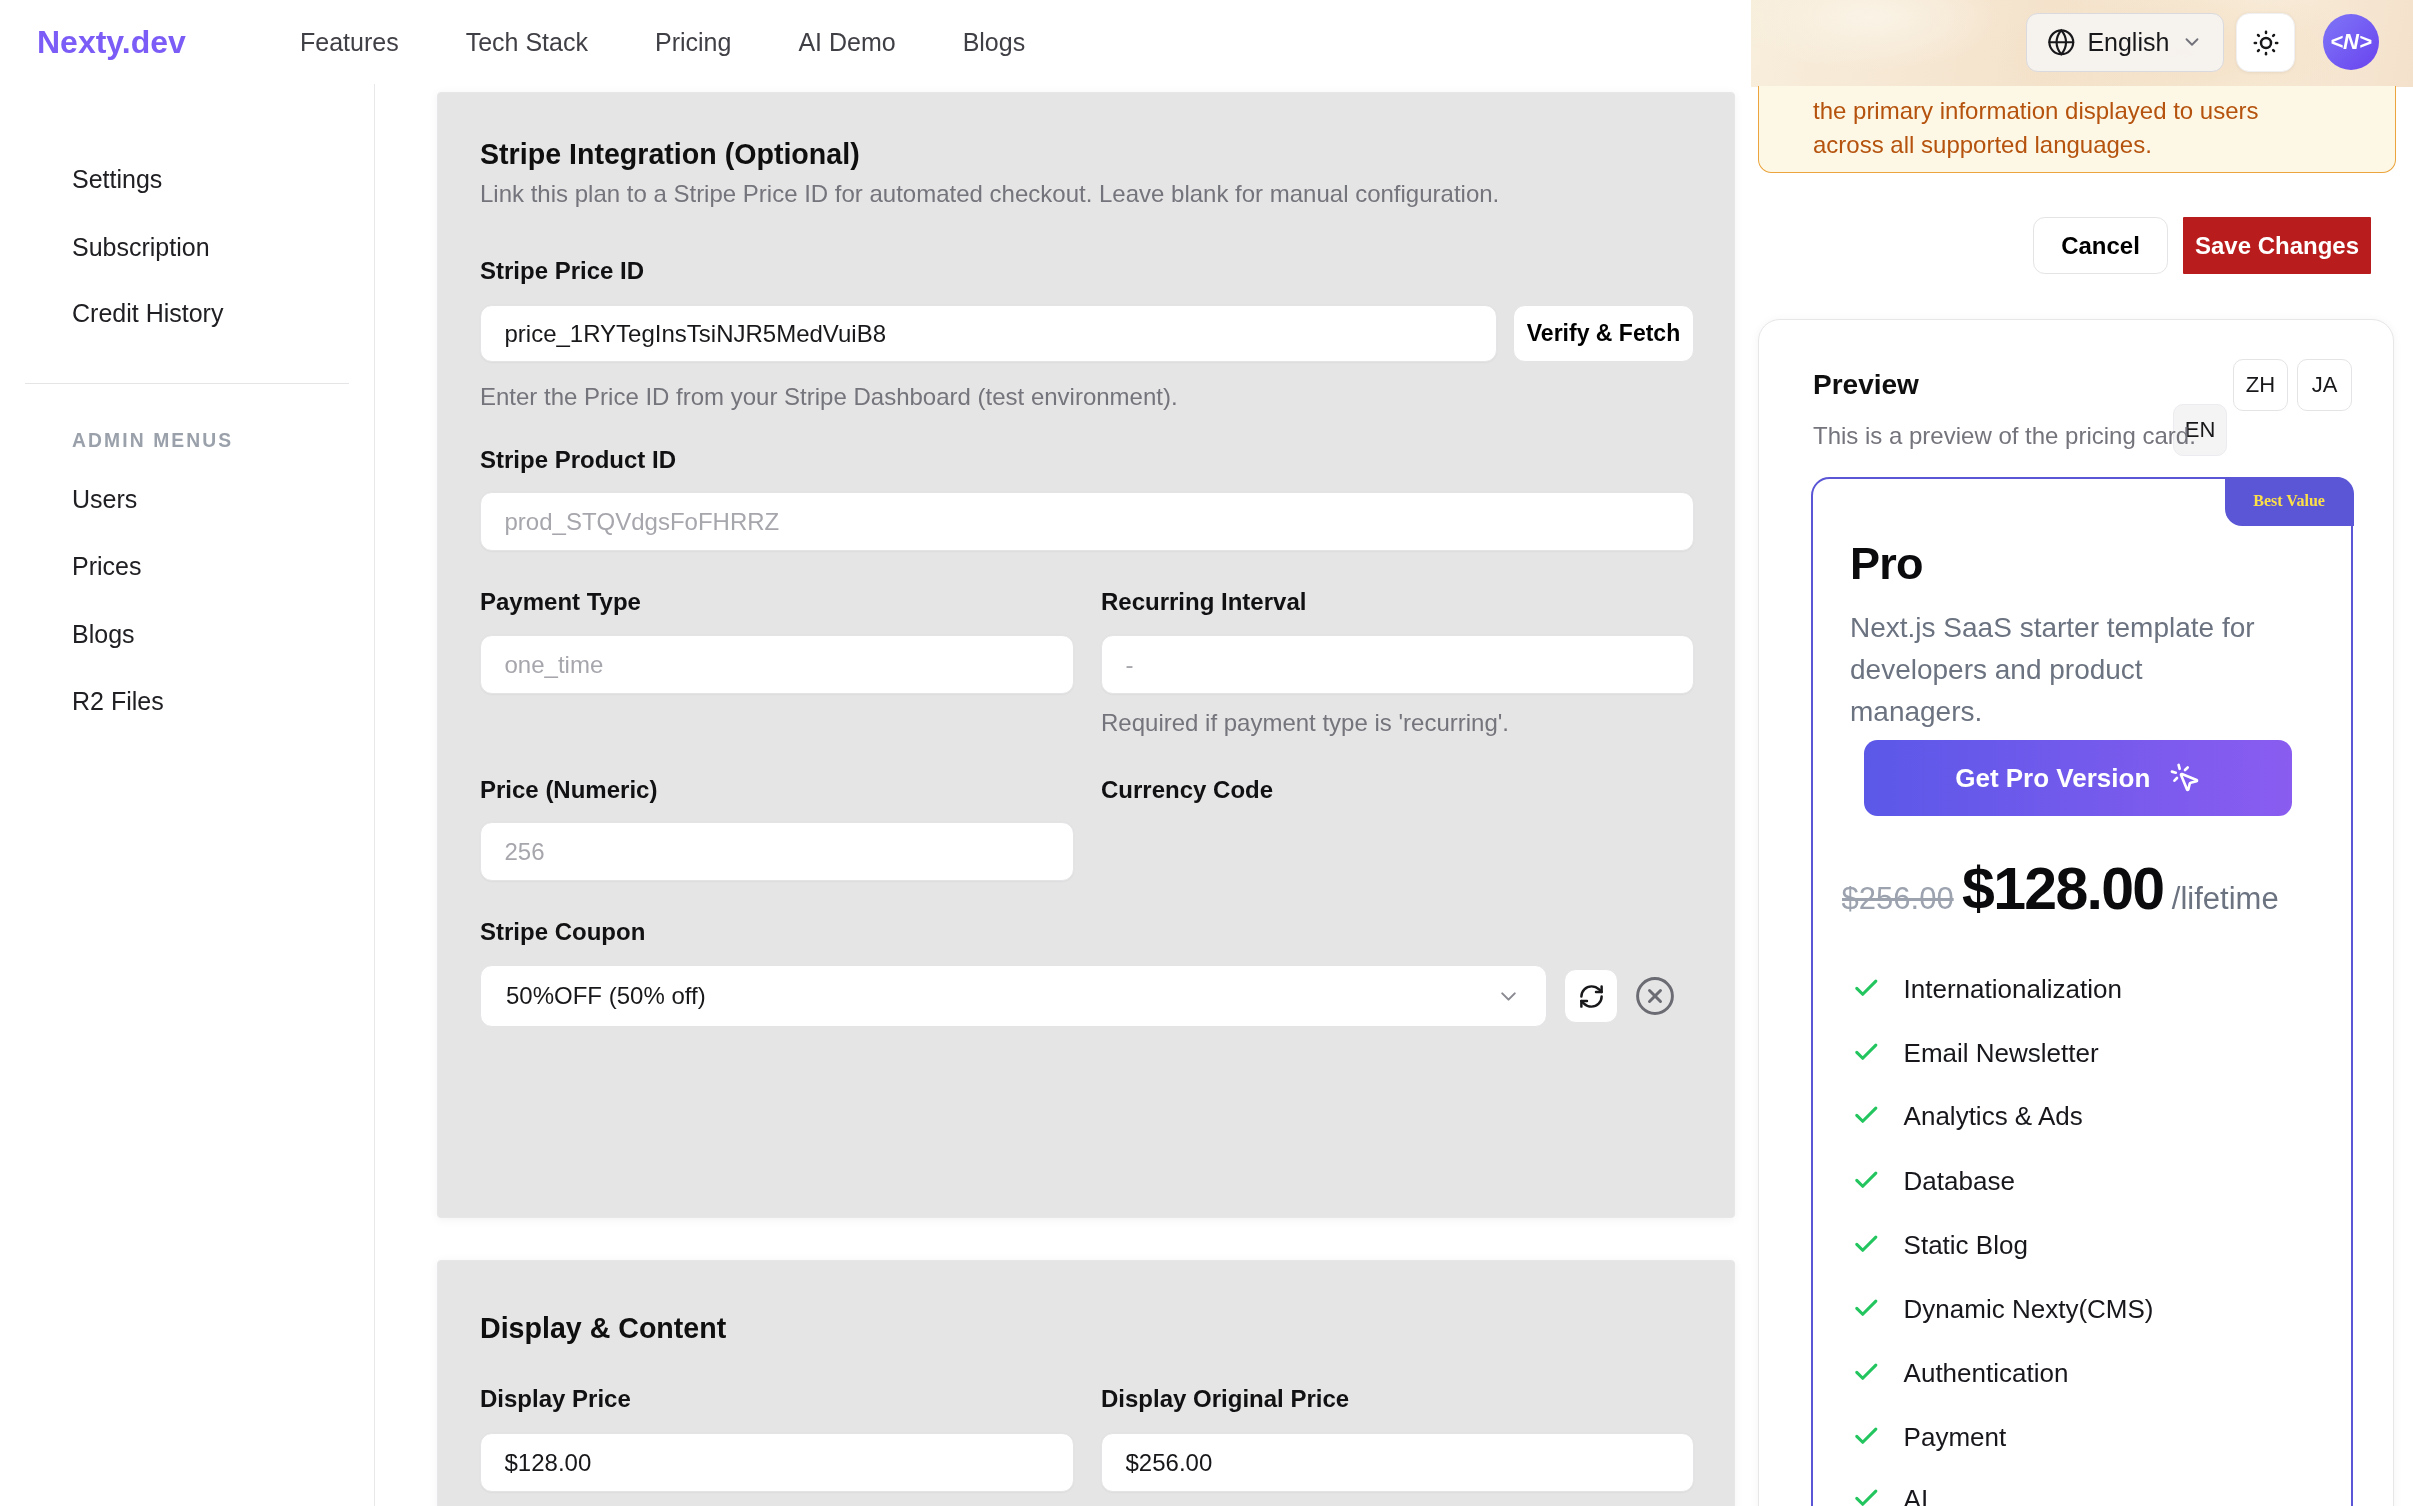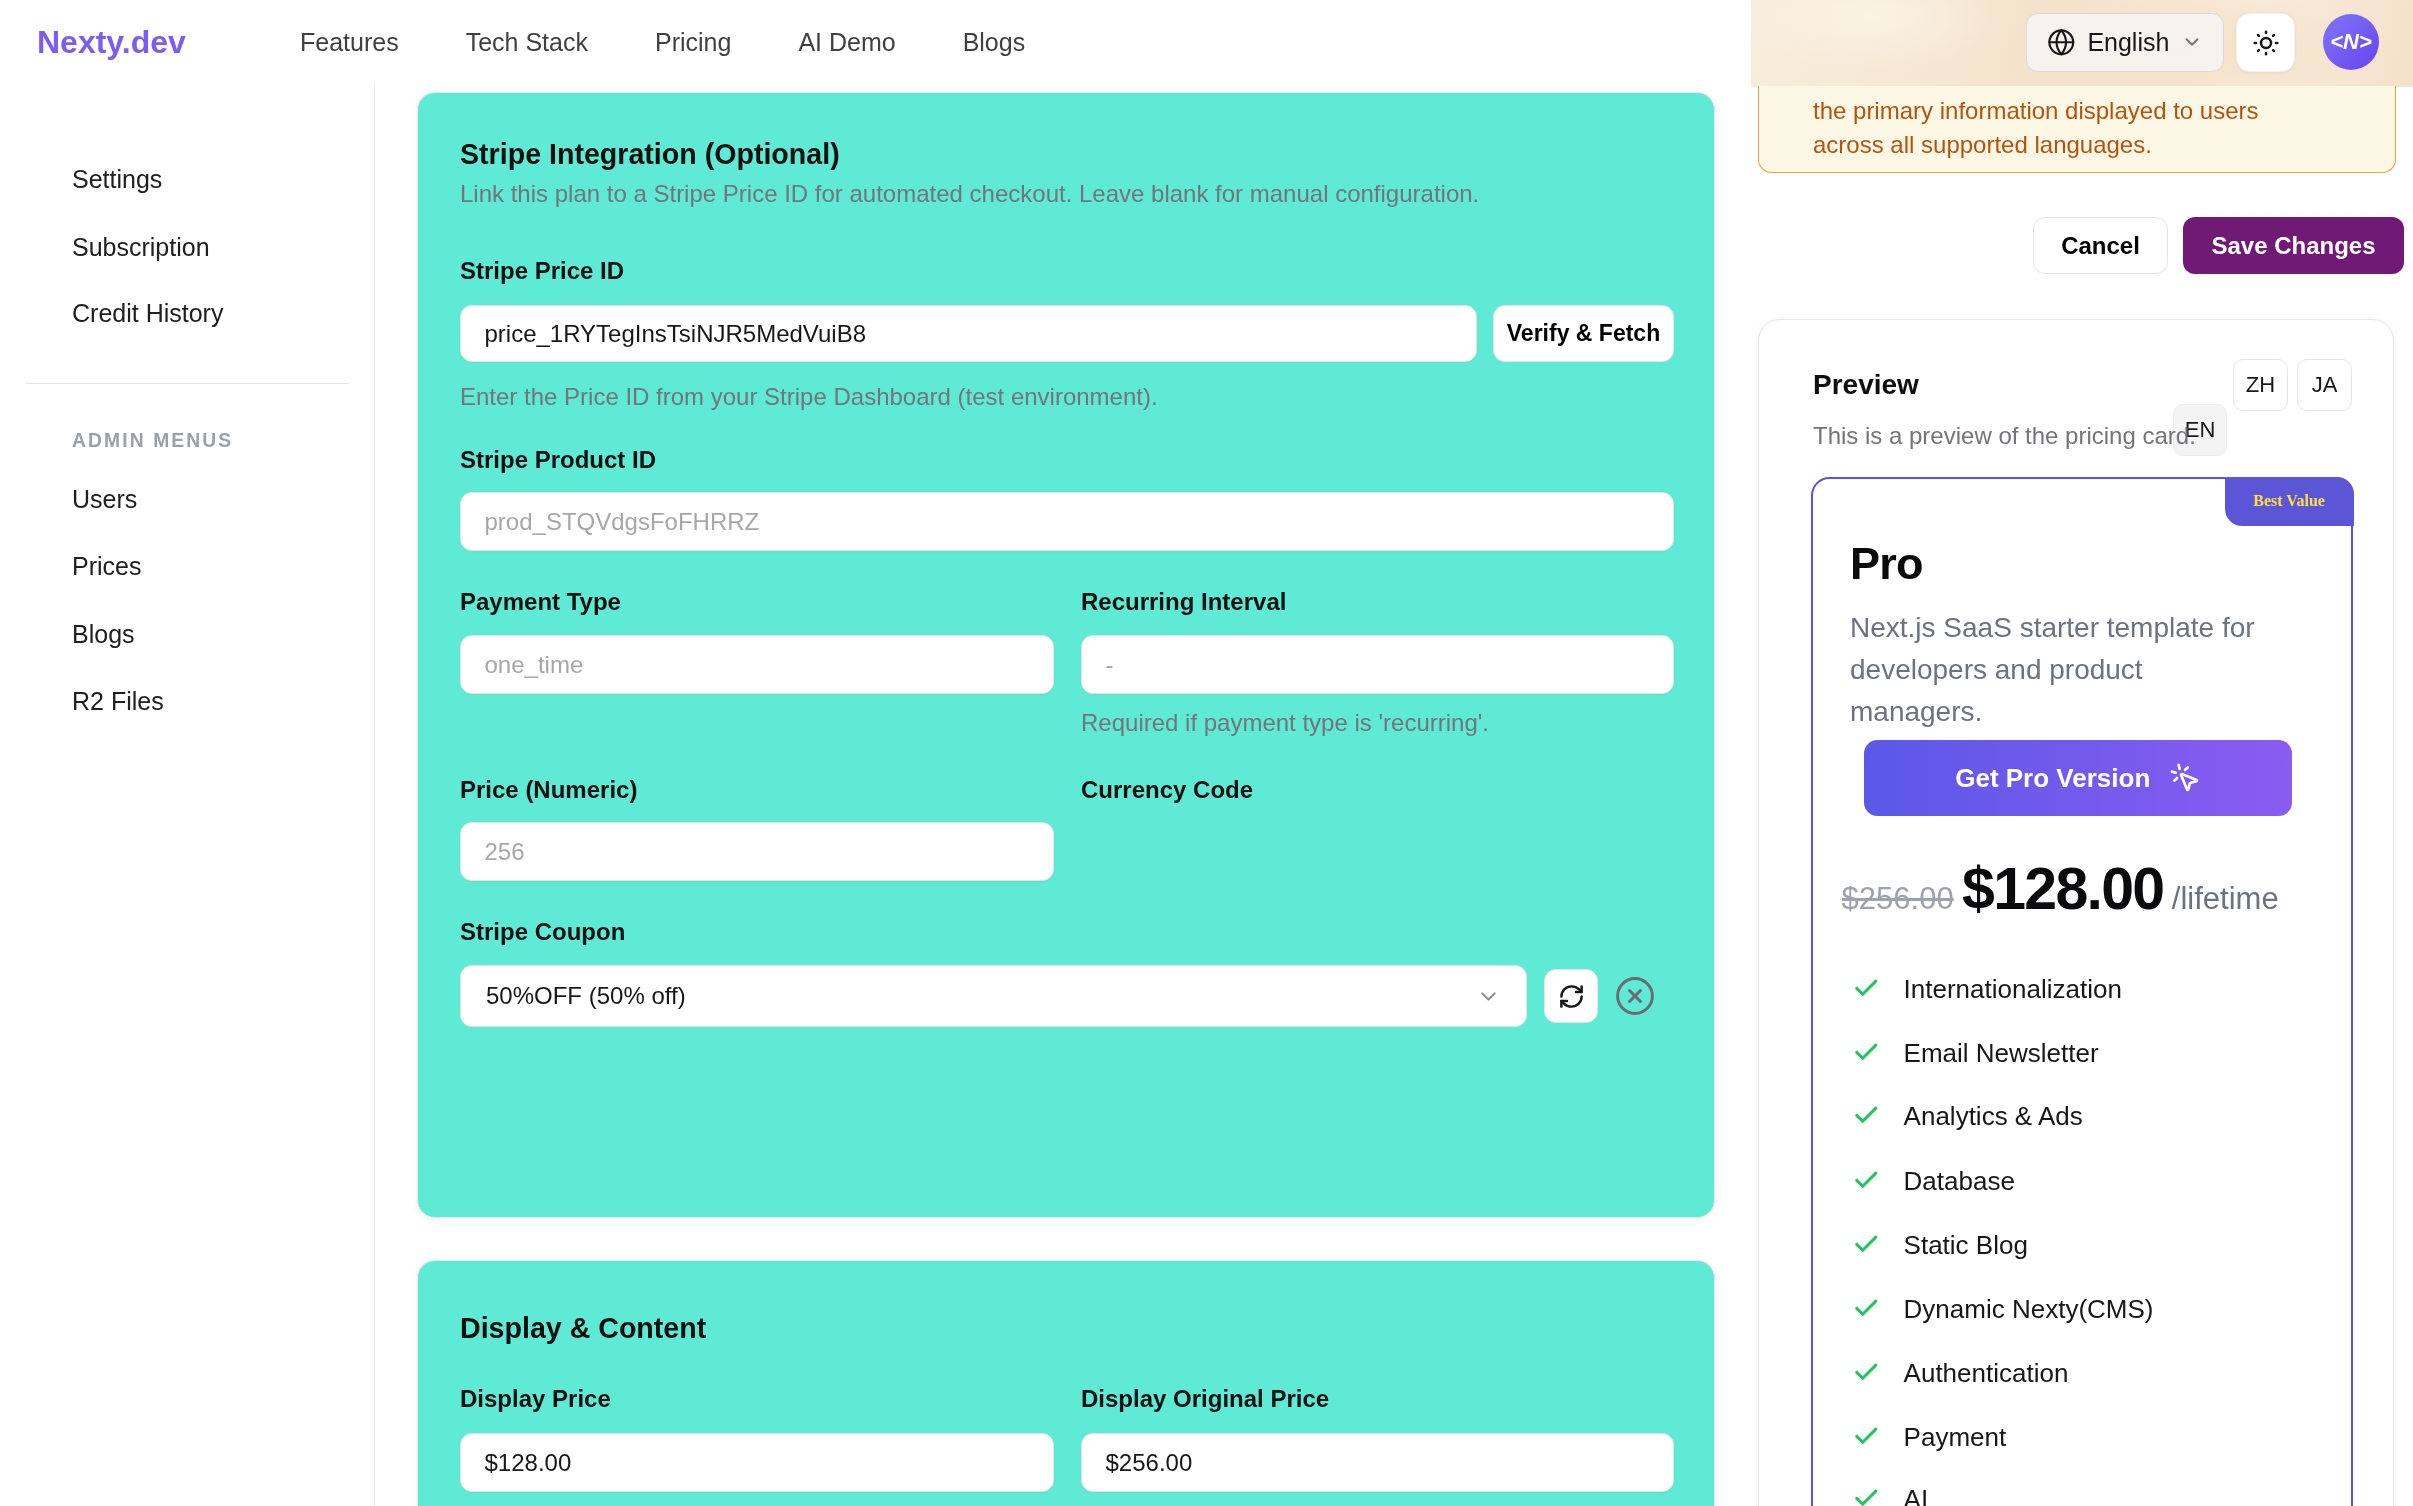--- a/index.html
+++ b/index.html
@@ -36,22 +36,22 @@
 
   
   .sidebar { position:absolute; left:0; top:84px; width:375px; height:1423px;
              background:#fff; border-right:0.8px solid #e8e8ea; z-index:2; }
   .side-item { position:absolute; left:72px; font-size:25px; color:#202024; cursor:pointer; }
   .side-divider { position:absolute; left:25px; top:299px; width:324px; height:0.8px; background:#e5e5e8; }
   .side-label { position:absolute; left:72px; top:346px; font-size:19.3px; font-weight:600;
                 letter-spacing:2.1px; color:#9aa1ab; }
 
   
-  .card { position:absolute; background:#5eead4; border:0.8px solid #e7e7e9; border-radius:18px;
-          box-shadow:0 1.7px 10px rgba(0,0,0,.05); z-index:2; }
+  .card { position:absolute; background:#e5e5e5; border:0.8px solid #e7e7e9; border-radius:4px;
+          box-shadow:0 1.7px 10px rgba(0,0,0,.05); z-index:2;margin-left:20px; }
   .card-stripe { left:417px; top:92px; width:1298px; height:1126px; }
   .card-display { left:417px; top:1260px; width:1298px; height:336px; }
   .card h2 { position:absolute; left:42px; font-size:28.6px; font-weight:700; color:#0f0f10; line-height:34px; }
   .sub { position:absolute; left:42px; top:84px; font-size:24px; color:#74747c; line-height:34px; }
   .flabel { position:absolute; font-size:24px; font-weight:600; color:#111113; }
   .helper { position:absolute; font-size:24px; color:#74747c; }
   .tinput { position:absolute; border:0.8px solid #e4e4e7; border-radius:11.8px; background:#fff;
             padding:0 23.5px; font-size:24px; color:#18181b; height:59px; outline:none;
             font-family:"Liberation Sans", sans-serif; box-shadow:0 0.8px 1.7px rgba(0,0,0,.04); }
   .tinput::placeholder { color:#a6a6ad; }
@@ -69,22 +69,22 @@
   .manual-box { position:absolute; left:42px; top:951px; width:1214px; height:133px;
                 border:0.8px solid #e7e7e9; border-radius:17px; background:#fff; }
   .manual-title { position:absolute; left:30px; top:23.5px; font-size:26px; font-weight:700; color:#0f0f10; }
   .manual-desc { position:absolute; left:30px; top:69px; font-size:24px; color:#74747c; }
   .checkbox { position:absolute; right:39px; top:44px; width:27px; height:35px;
               border:2.5px solid #0f0f10; border-radius:8.4px; background:#fff; cursor:pointer; }
 
   
   .cancel-btn { position:absolute; left:2033px; top:217px; width:135px; height:57px; z-index:3;
                 background:#fff; border:0.8px solid #e4e4e7; border-radius:11.8px; }
-  .save-btn { position:absolute; left:2183px; top:217px; width:221px; height:57px; z-index:3;
-              background:#701a75; color:#fff; border:none; border-radius:12px; }
+  .save-btn { position:absolute; left:2183px; top:217px; width:188px; height:57px; z-index:3;
+              background:#b91c1c; color:#fff; border:none; border-radius:1px; }
 
   
   .preview-panel { position:absolute; left:1758px; top:319px; width:636px; height:1260px;
                    background:#fff; border:0.8px solid #e7e7e9; border-radius:22px;
                    box-shadow:0 1.7px 10px rgba(0,0,0,.05); z-index:2; }
   .preview-title { position:absolute; left:54px; top:49px; font-size:28px; font-weight:700; color:#0f0f10; }
   .lang-tab { position:absolute; top:39px; height:52px; border-radius:10px; font-size:22px;
               font-weight:500; display:flex; align-items:center; justify-content:center; cursor:pointer; }
   .lang-en { left:414px; width:54px; background:#f4f4f5; border:0.8px solid #ececf0;margin-top:45px; }
   .lang-zh { left:474px; width:55px; background:#fff; border:0.8px solid #e4e4e7; }

